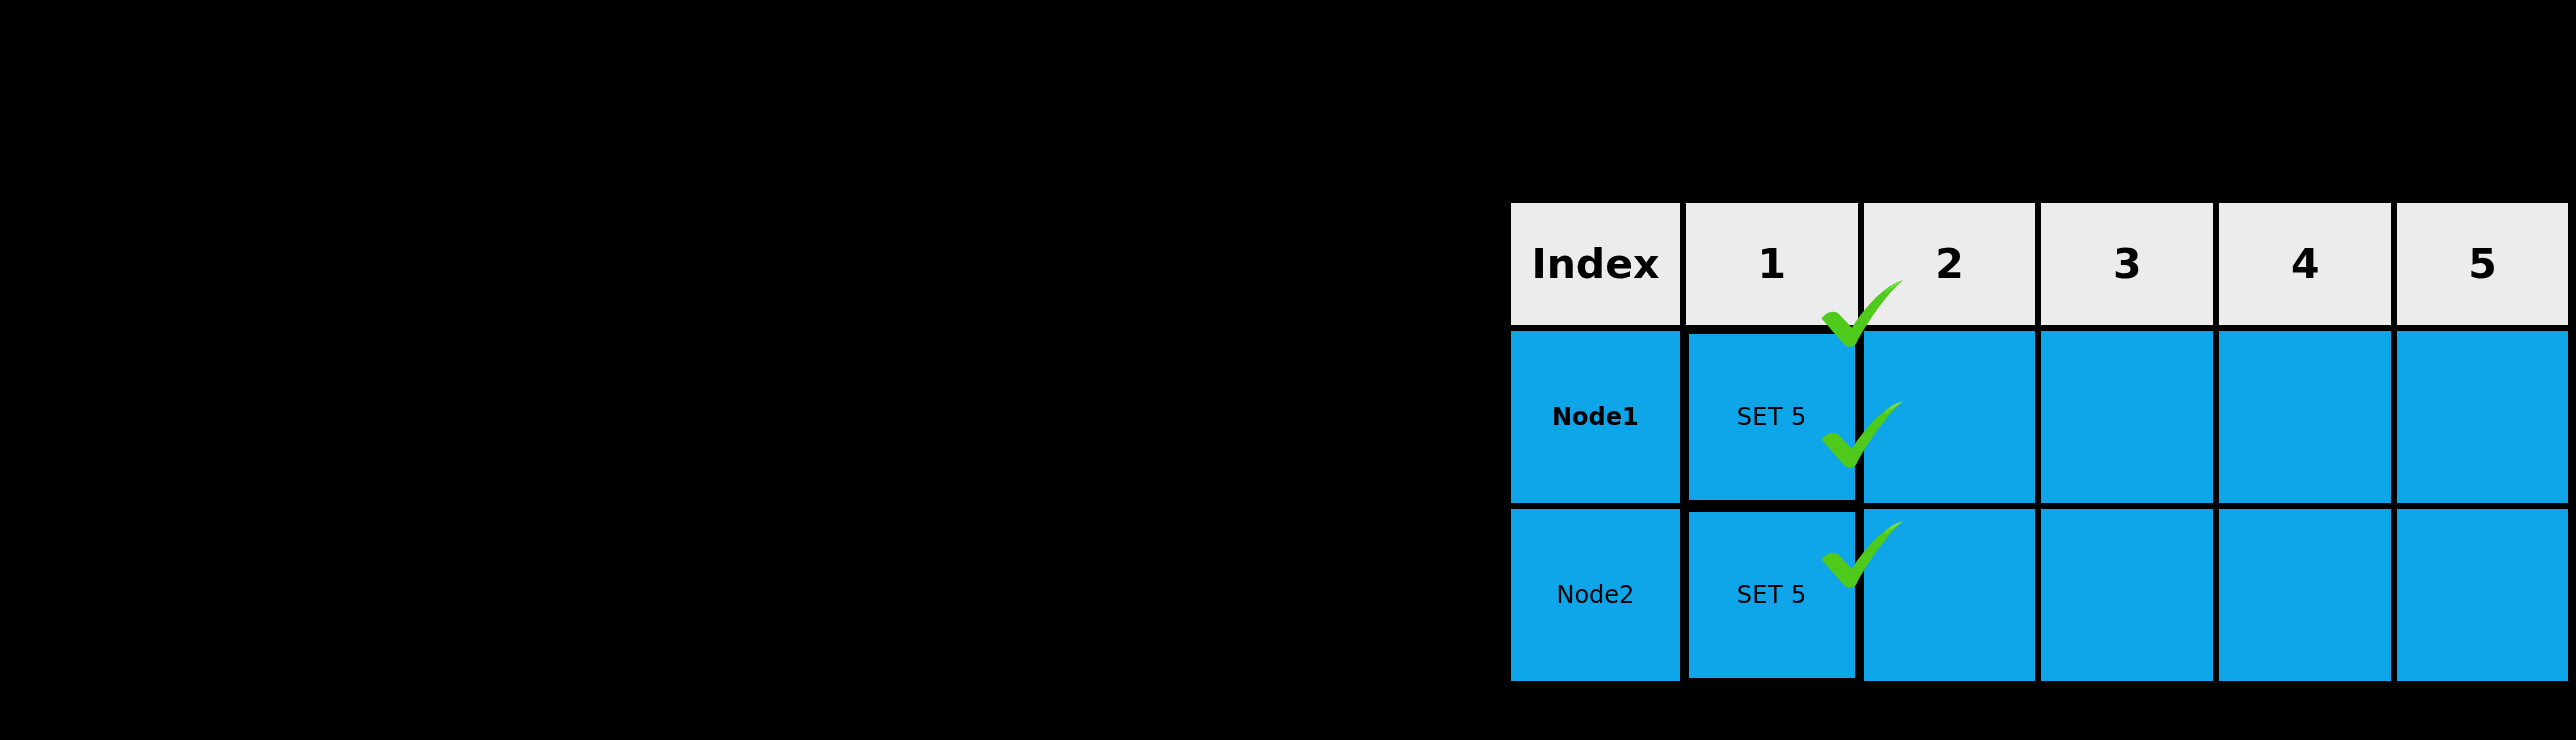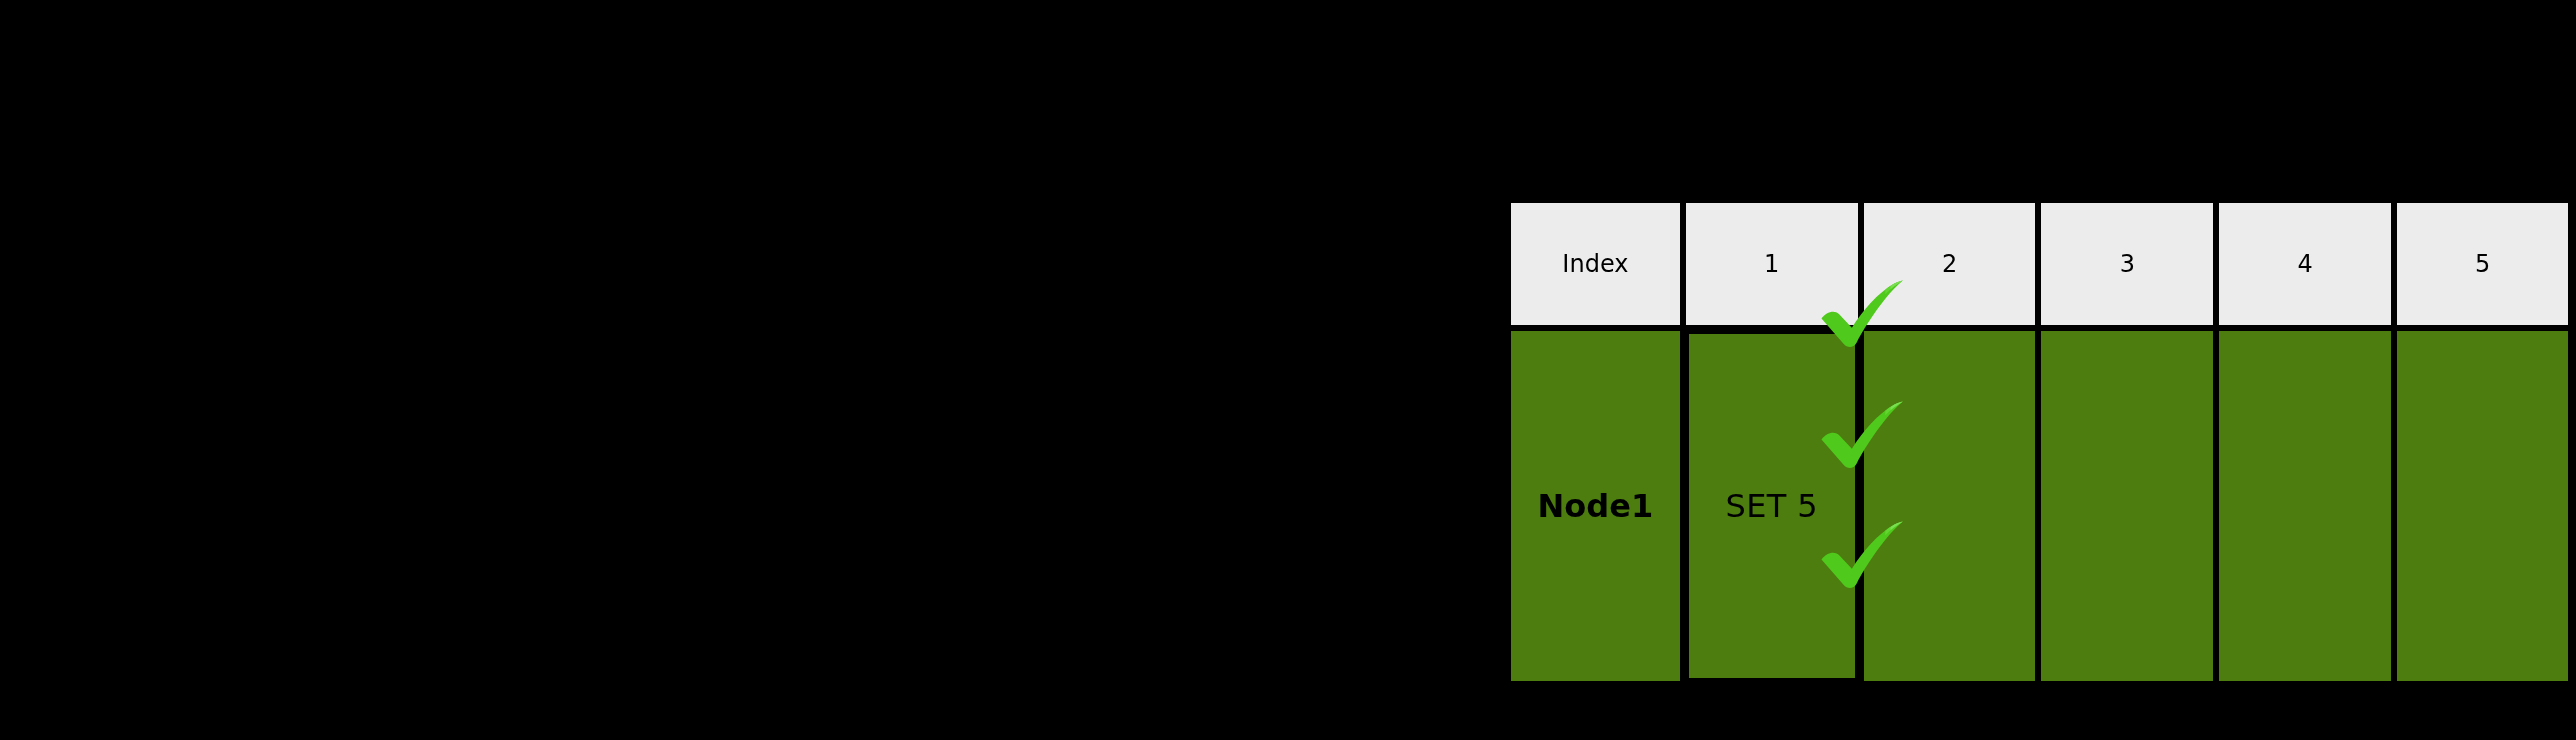--- a/index.html
+++ b/index.html
@@ -38,35 +38,35 @@
     border-collapse: separate;
     border-spacing: 0;
     width: 1063px;
     height: 484px;
     table-layout: fixed;
   }
 
   table.state-table td,
   table.state-table th {
     border: 3.1px solid #000000;
-    background: #4d7c0f;
+    background: #0ea5e9;
     text-align: center;
     vertical-align: middle;
     padding: 0;
     font-weight: normal;
     color: #000000;
-    font-size: 32px;
+    font-size: 24px;
     position: relative;
   }
 
   
   table.state-table thead th {
     background: #ECECEC;
-    font-weight: normal;
-    font-size: 24px;
+    font-weight: bold;
+    font-size: 41px;
     height: 122px;
     border-top: 3.1px solid #000000;
     border-bottom: 3.8px solid #000000;
   }
 
   
   col.col-index { width: 174px; }
   col.col-slot  { width: 177px; }
   col.col-slot-last { width: 176px; }
 
@@ -145,20 +145,28 @@
 
         <tr>
           <td class="index-cell is-leader">Node1</td>
           <td class="log-cell highlight">SET 5</td>
           <td class="log-cell empty-cell"></td>
           <td class="log-cell empty-cell"></td>
           <td class="log-cell empty-cell"></td>
           <td class="log-cell empty-cell"></td>
         </tr>
 
+        <tr>
+          <td class="index-cell">Node2</td>
+          <td class="log-cell highlight">SET 5</td>
+          <td class="log-cell empty-cell"></td>
+          <td class="log-cell empty-cell"></td>
+          <td class="log-cell empty-cell"></td>
+          <td class="log-cell empty-cell"></td>
+        </tr>
 
 
       </tbody>
     </table>
 
     <div class="check-layer">
       <div class="check-mark" style="left:310px; top:76px;">
         <svg viewBox="0 0 112 100" xmlns="http://www.w3.org/2000/svg">
           <path d="M4 56 C10 48, 20 44, 27 50 L44 68 C58 46, 78 22, 100 10 C104 8, 108 7, 111 6 C104 12, 96 20, 88 30 C72 50, 58 72, 50 88 C46 95, 38 95, 33 89 Z" fill="#4FC91C"></path>
           <path d="M88 18 C95 12, 103 8, 111 6 C103 11, 95 17, 88 24 Z" fill="#63D531"></path>

